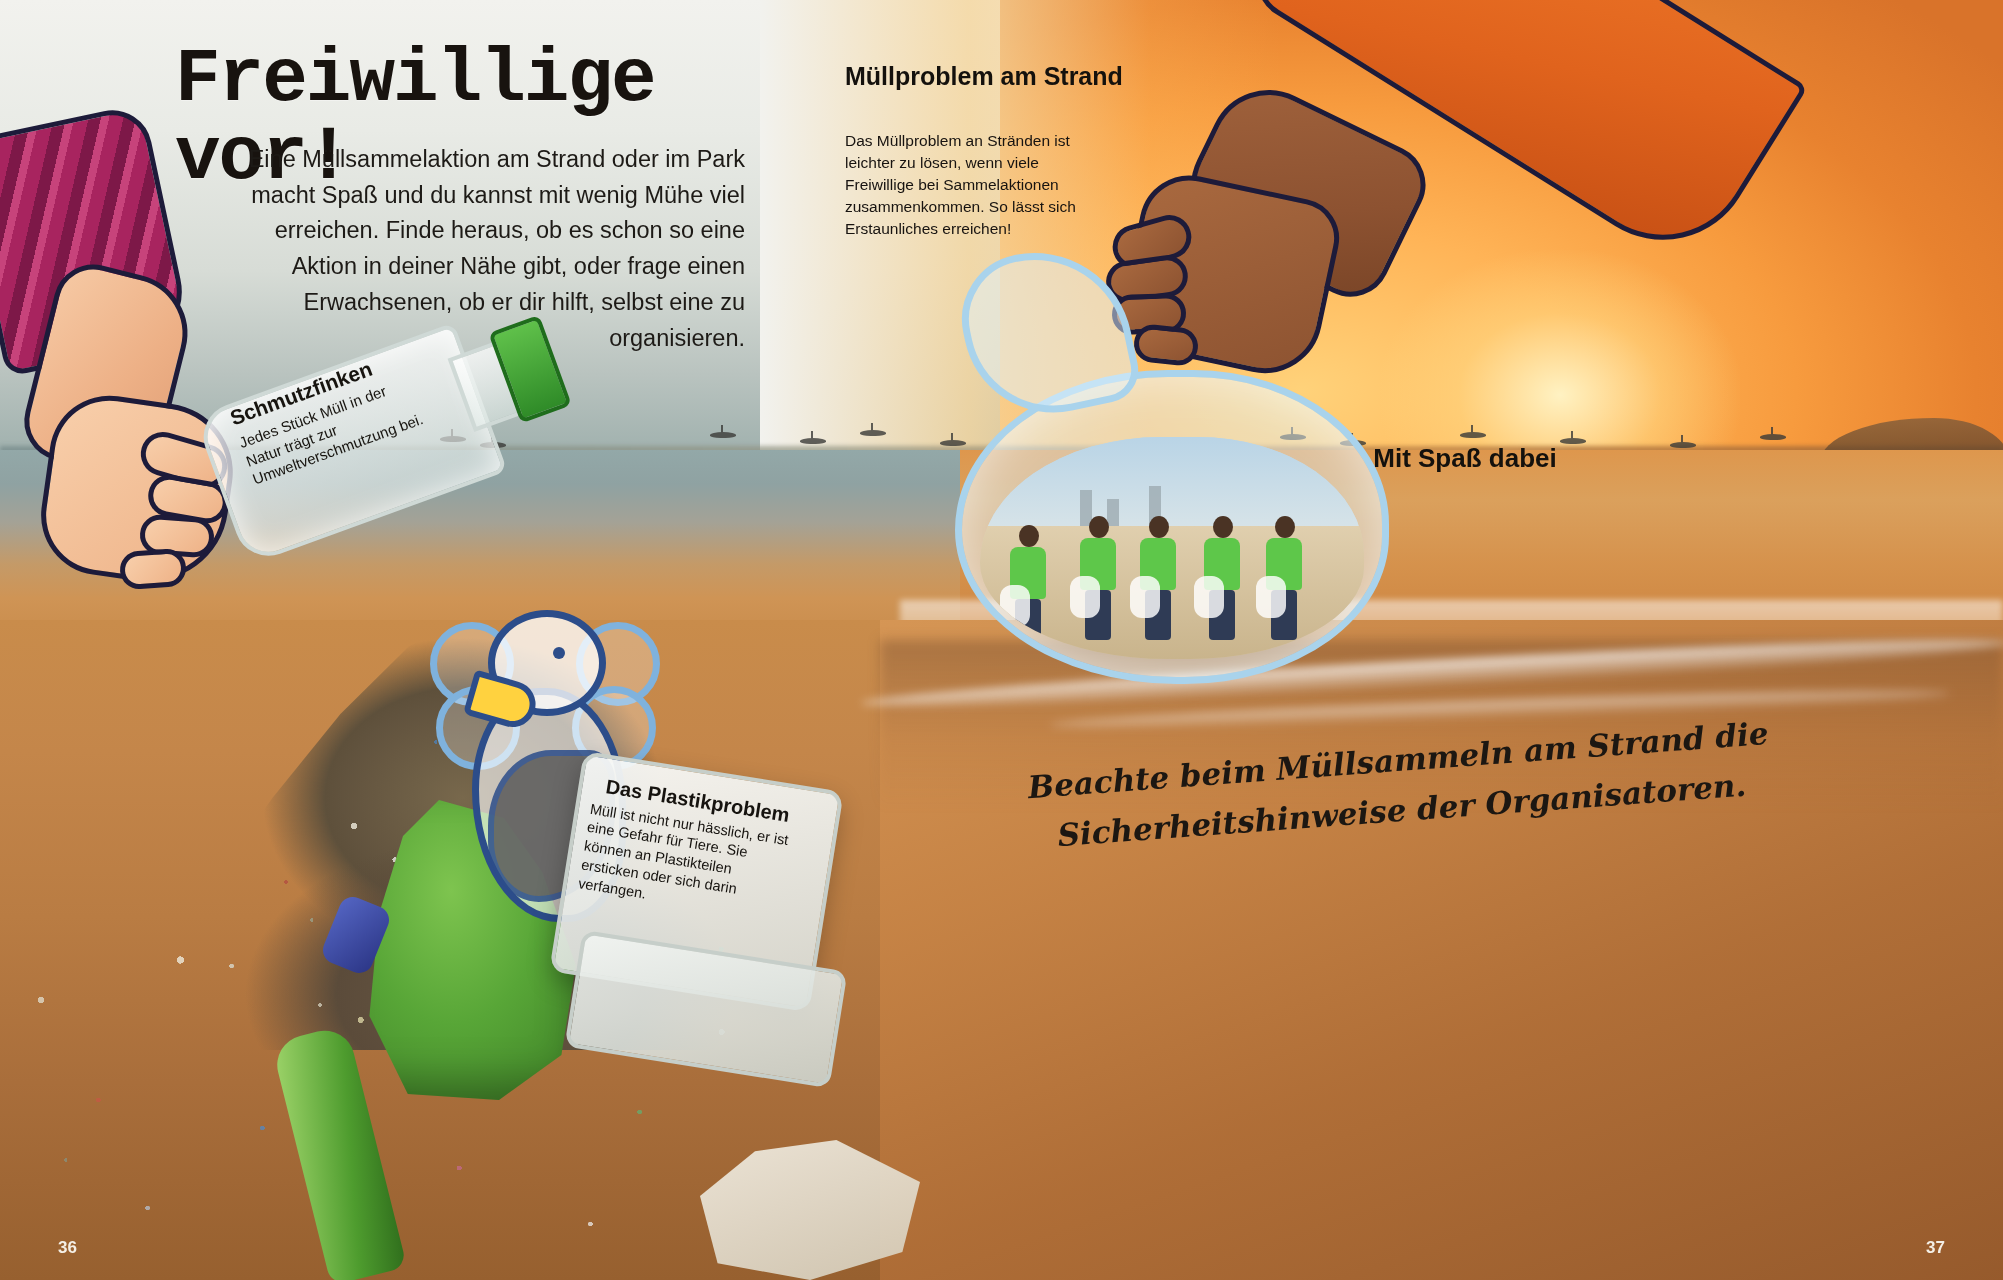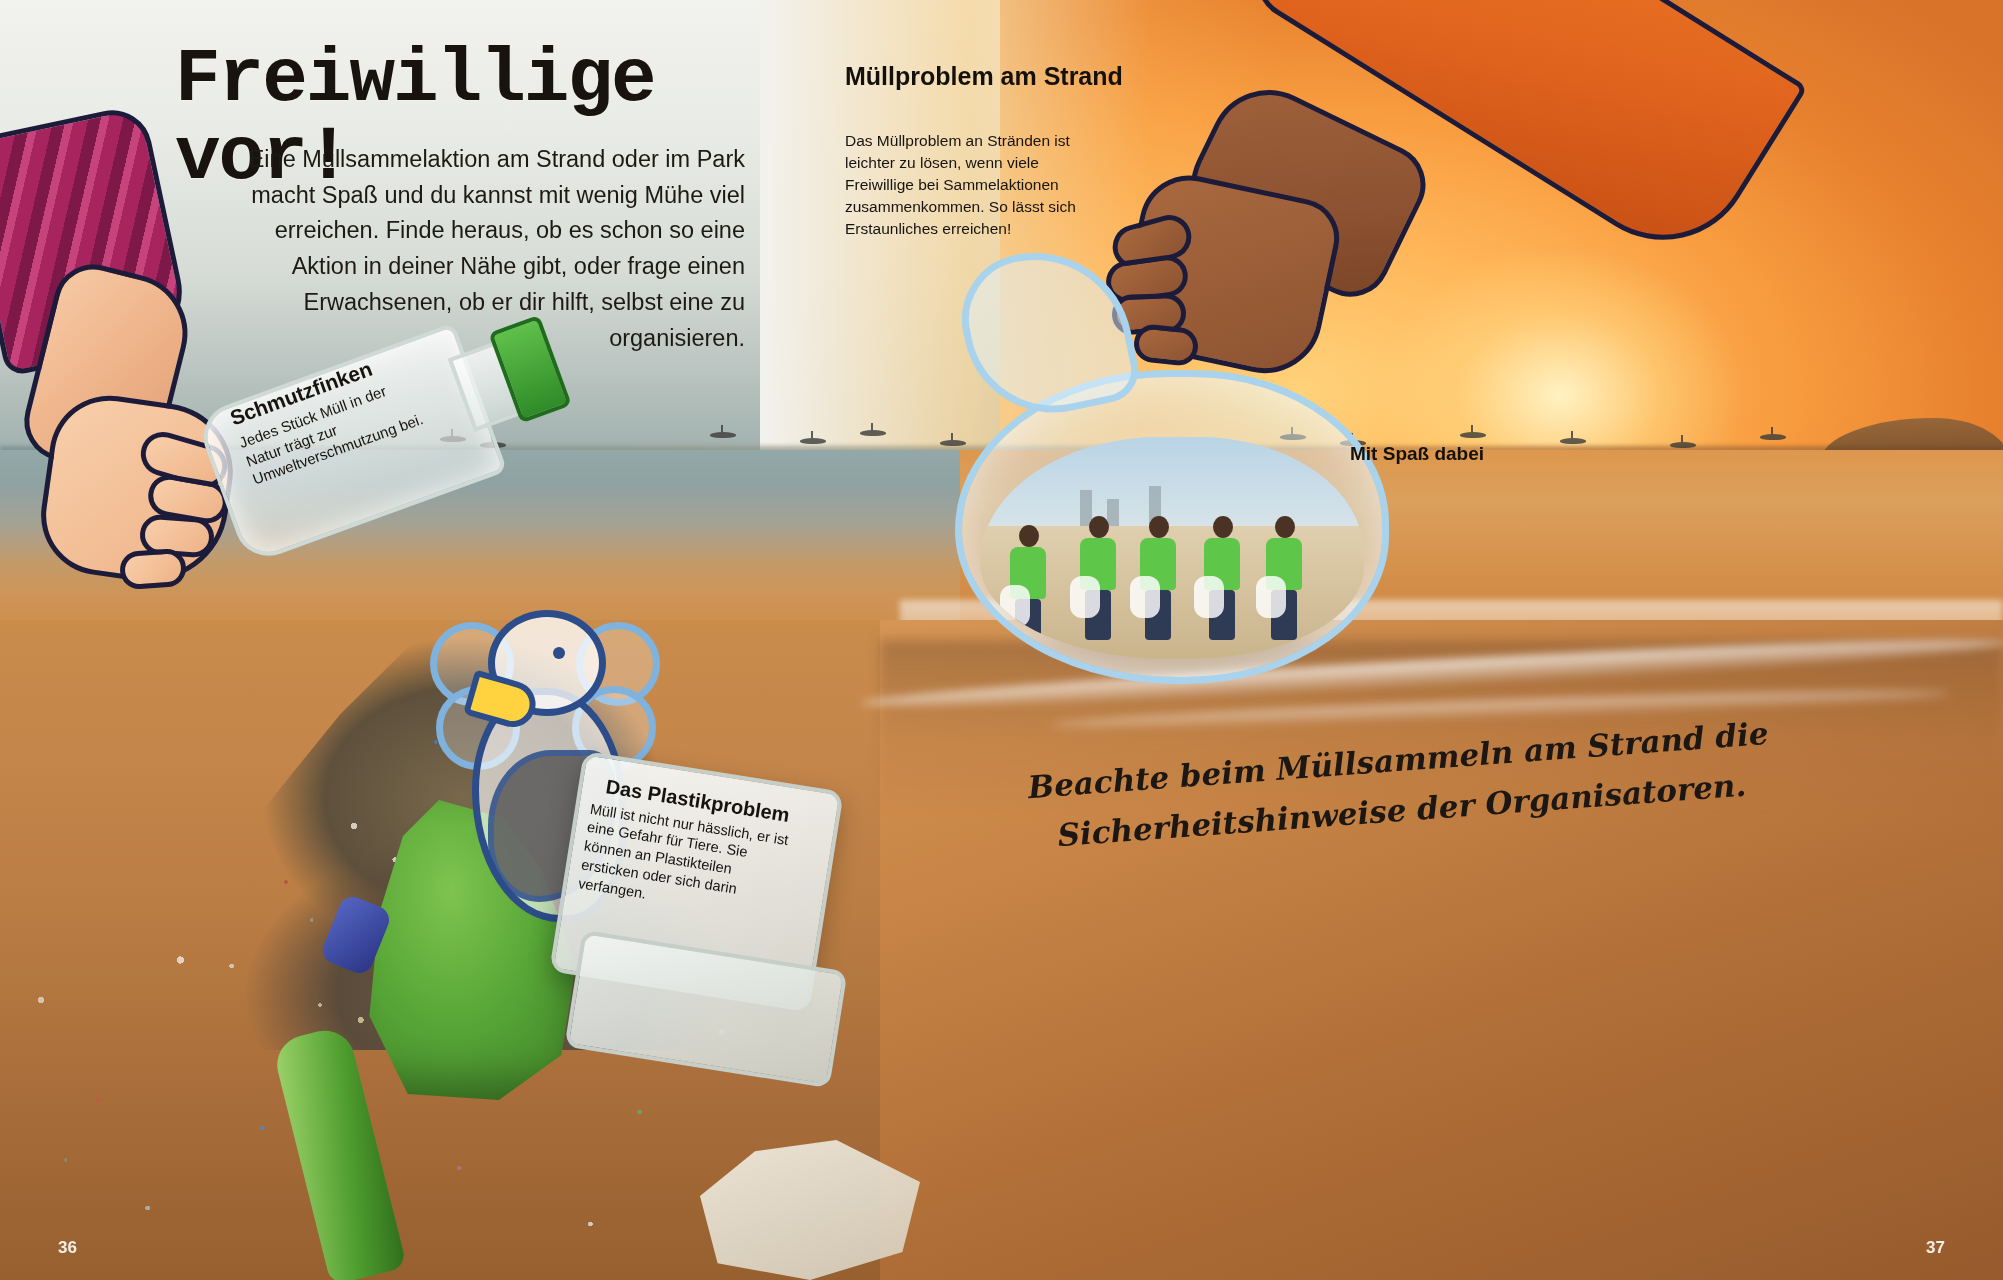--- a/index.html
+++ b/index.html
@@ -452,23 +452,23 @@
     width: 252px;
     font-size: 15.5px;
     line-height: 1.42;
     color: #171310;
   }
   .r-heading2 {
     position: absolute;
     left: 1350px; top: 443px;
     width: 230px;
     font-weight: 700;
-    font-size: 19px;
+    font-size: 26px;
     color: #14110d;
-    text-align: left;
+    text-align: center;
   }
   .r-body2 {
     position: absolute;
     left: 1330px; top: 470px;
     width: 250px;
     font-size: 15px;
     line-height: 1.38;
     color: #171310;
     text-align: right;
   }

